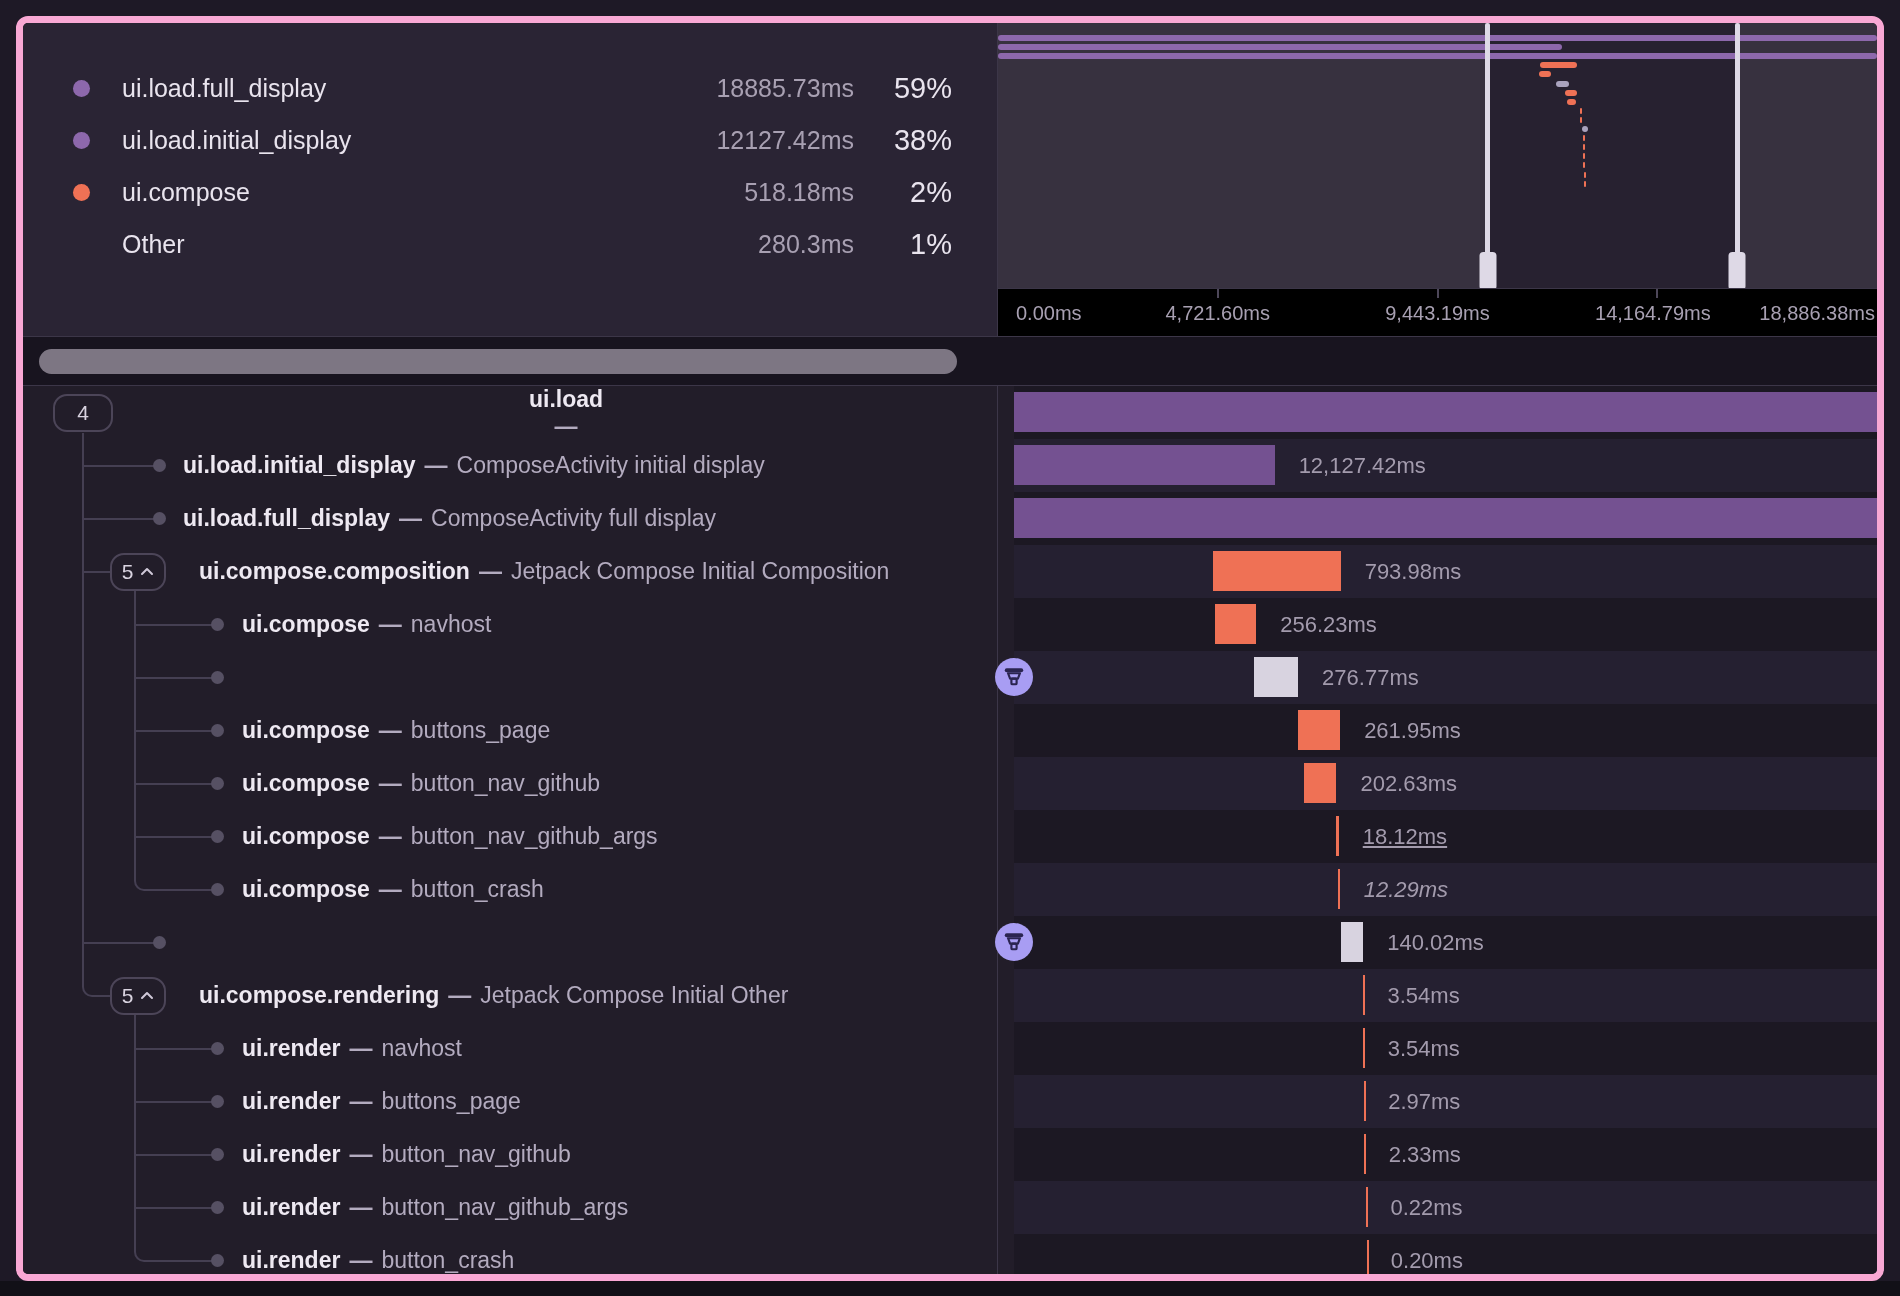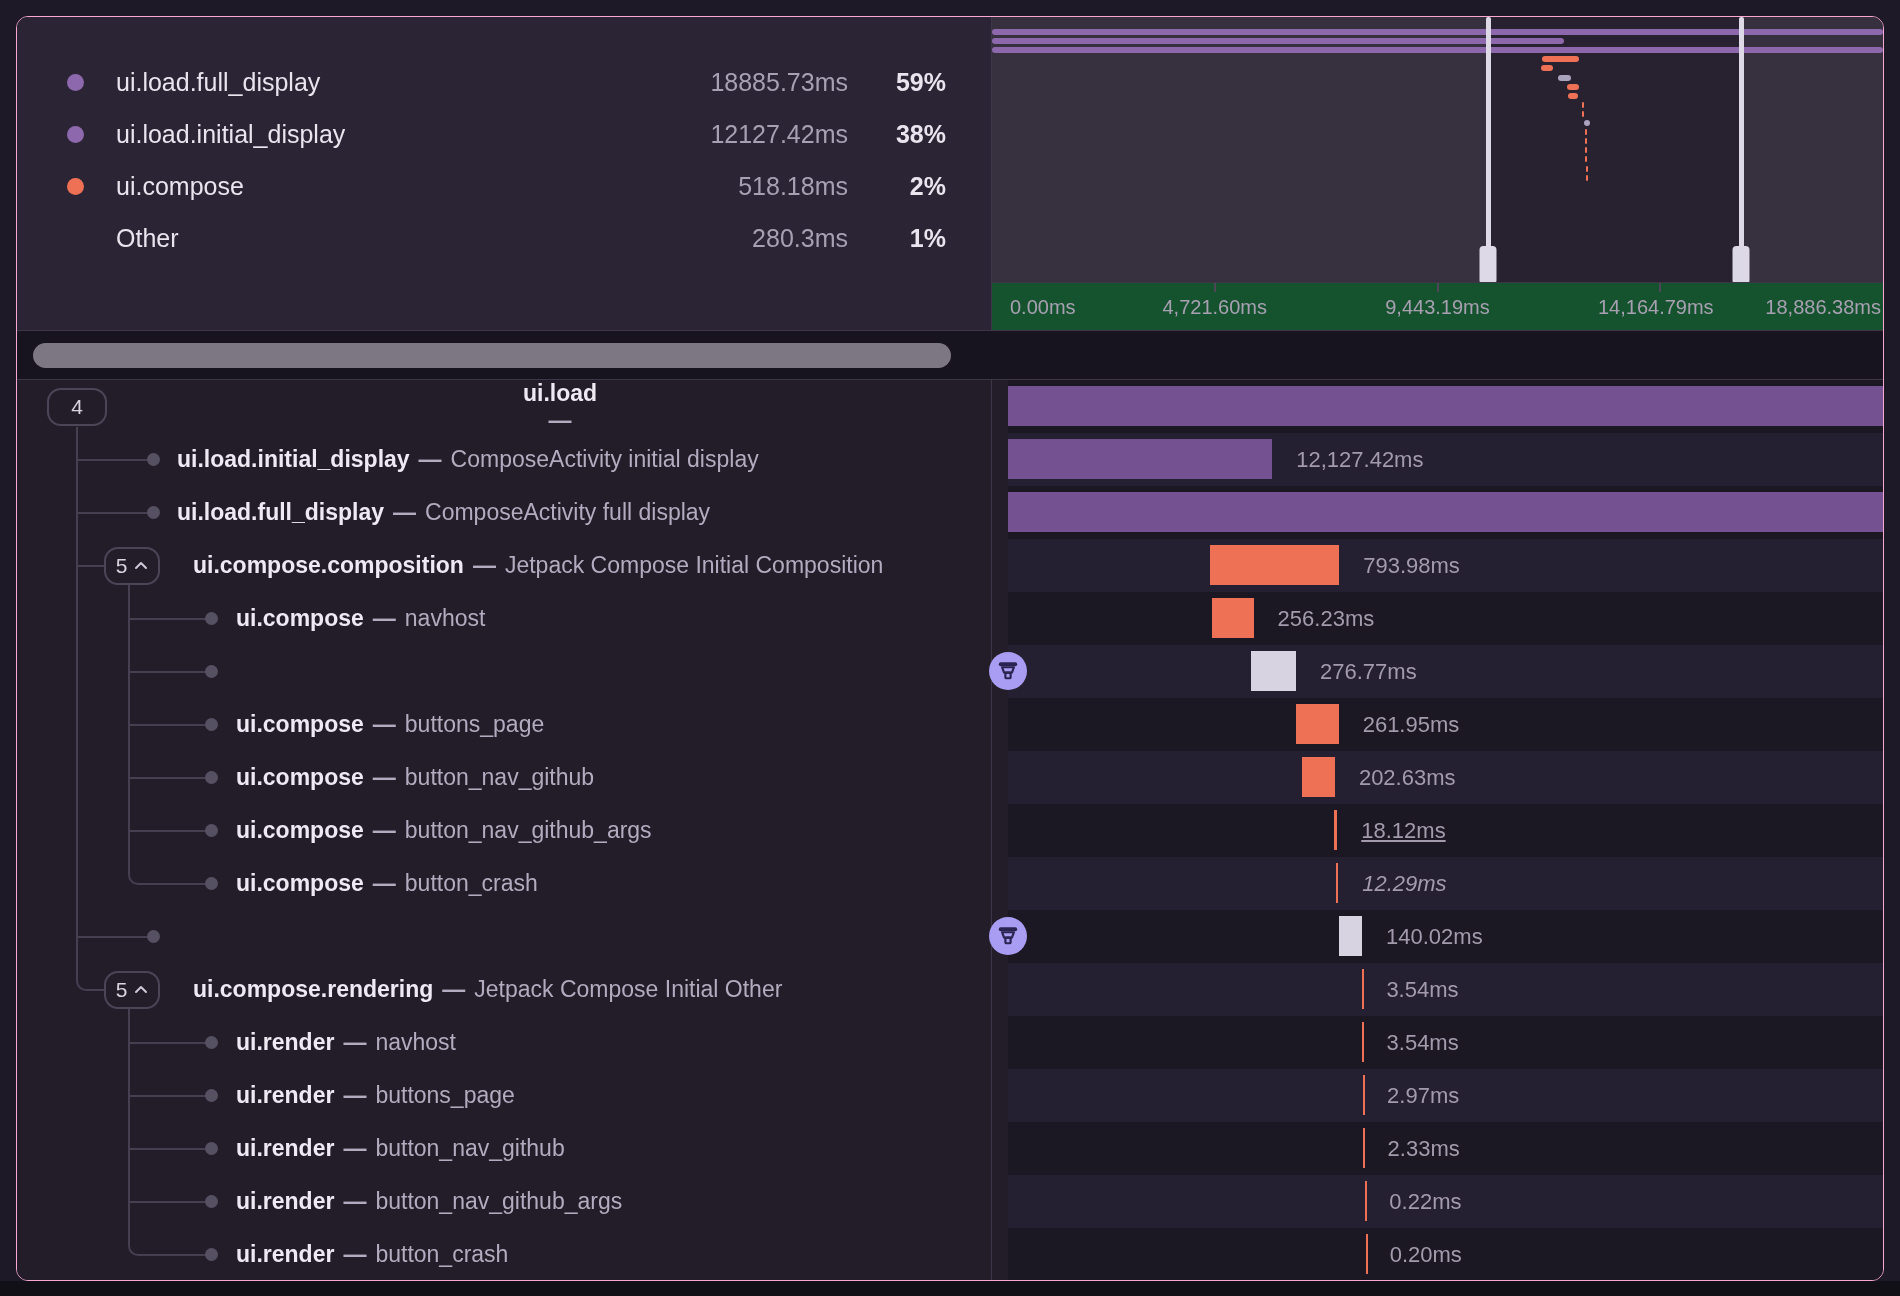--- a/index.html
+++ b/index.html
@@ -4,39 +4,39 @@
 <style>
   html,body{margin:0;padding:0;}
   body{
     width:1900px;height:1296px;position:relative;overflow:hidden;
     background:#1e1926;font-family:"Liberation Sans",sans-serif;
     -webkit-font-smoothing:antialiased;
   }
   .bottom-gutter{position:absolute;left:0;right:0;bottom:0;height:15px;background:#121017;}
   .frame{
     position:absolute;left:16px;top:16px;width:1868px;height:1265px;
-    background:#221d29;border:1px solid #f9a8d4;border-radius:12px;
+    background:#221d29;border:7px solid #f9a8d4;border-radius:12px;
     overflow:hidden;box-sizing:border-box;
   }
   
   .top{display:flex;height:314px;border-bottom:1px solid #3c3648;box-sizing:border-box;}
   .legend{width:975px;flex:0 0 975px;background:#2a2434;padding-top:39px;box-sizing:border-box;border-right:1px solid #3c3648;}
   .legend-row{height:52px;display:flex;align-items:center;padding:0 45px 0 50px;}
   .legend-dot{width:17px;height:17px;border-radius:50%;margin-right:32px;flex:0 0 17px;}
   .legend-label{flex:1;font-size:25px;color:#e9e4ee;}
   .legend-value{width:190px;text-align:right;font-size:25px;color:#a8a0b2;}
-  .legend-pct{width:84px;margin-left:14px;text-align:right;font-size:25px;font-weight:700;color:#e9e4ee;}
+  .legend-pct{width:84px;margin-left:14px;text-align:right;font-size:29px;font-weight:400;color:#e9e4ee;}
 
   .minimap{flex:1;position:relative;background:#37313f;}
   .mm-chart{position:absolute;left:0;right:0;top:0;bottom:48px;overflow:hidden;}
   .mm-overlay{position:absolute;top:0;bottom:0;background:#272130;}
   .mm-span{position:absolute;height:6px;border-radius:3px;min-width:2px;}
   .mm-handle{position:absolute;top:0;bottom:0;width:5px;background:#ded9e6;border-radius:2px;z-index:5;}
   .mm-grip{position:absolute;bottom:-2px;left:50%;transform:translateX(-50%);width:17px;height:38px;background:#ded9e6;border-radius:4px;}
-  .mm-axis{position:absolute;left:0;right:0;bottom:0;height:48px;background:#14532d;border-top:1px solid #3c3648;box-sizing:border-box;}
+  .mm-axis{position:absolute;left:0;right:0;bottom:0;height:48px;background:#000000;border-top:1px solid #3c3648;box-sizing:border-box;}
   .mm-tick{position:absolute;top:0;width:2px;height:9px;background:#4d4759;}
   .mm-axis-label{position:absolute;top:50%;transform:translateY(-50%);font-size:20px;color:#a8a0b2;white-space:nowrap;}
 
   
   .scrollstrip{height:49px;background:#18141f;border-bottom:1px solid #3c3648;box-sizing:border-box;position:relative;}
   .scroll-thumb{position:absolute;left:16px;top:12px;width:918px;height:25px;border-radius:13px;background:#7d7683;}
 
   
   .main{display:flex;height:902px;}
   .tree{width:975px;flex:0 0 975px;position:relative;background:#221d29;border-right:1px solid #3c3648;box-sizing:border-box;overflow:hidden;}

